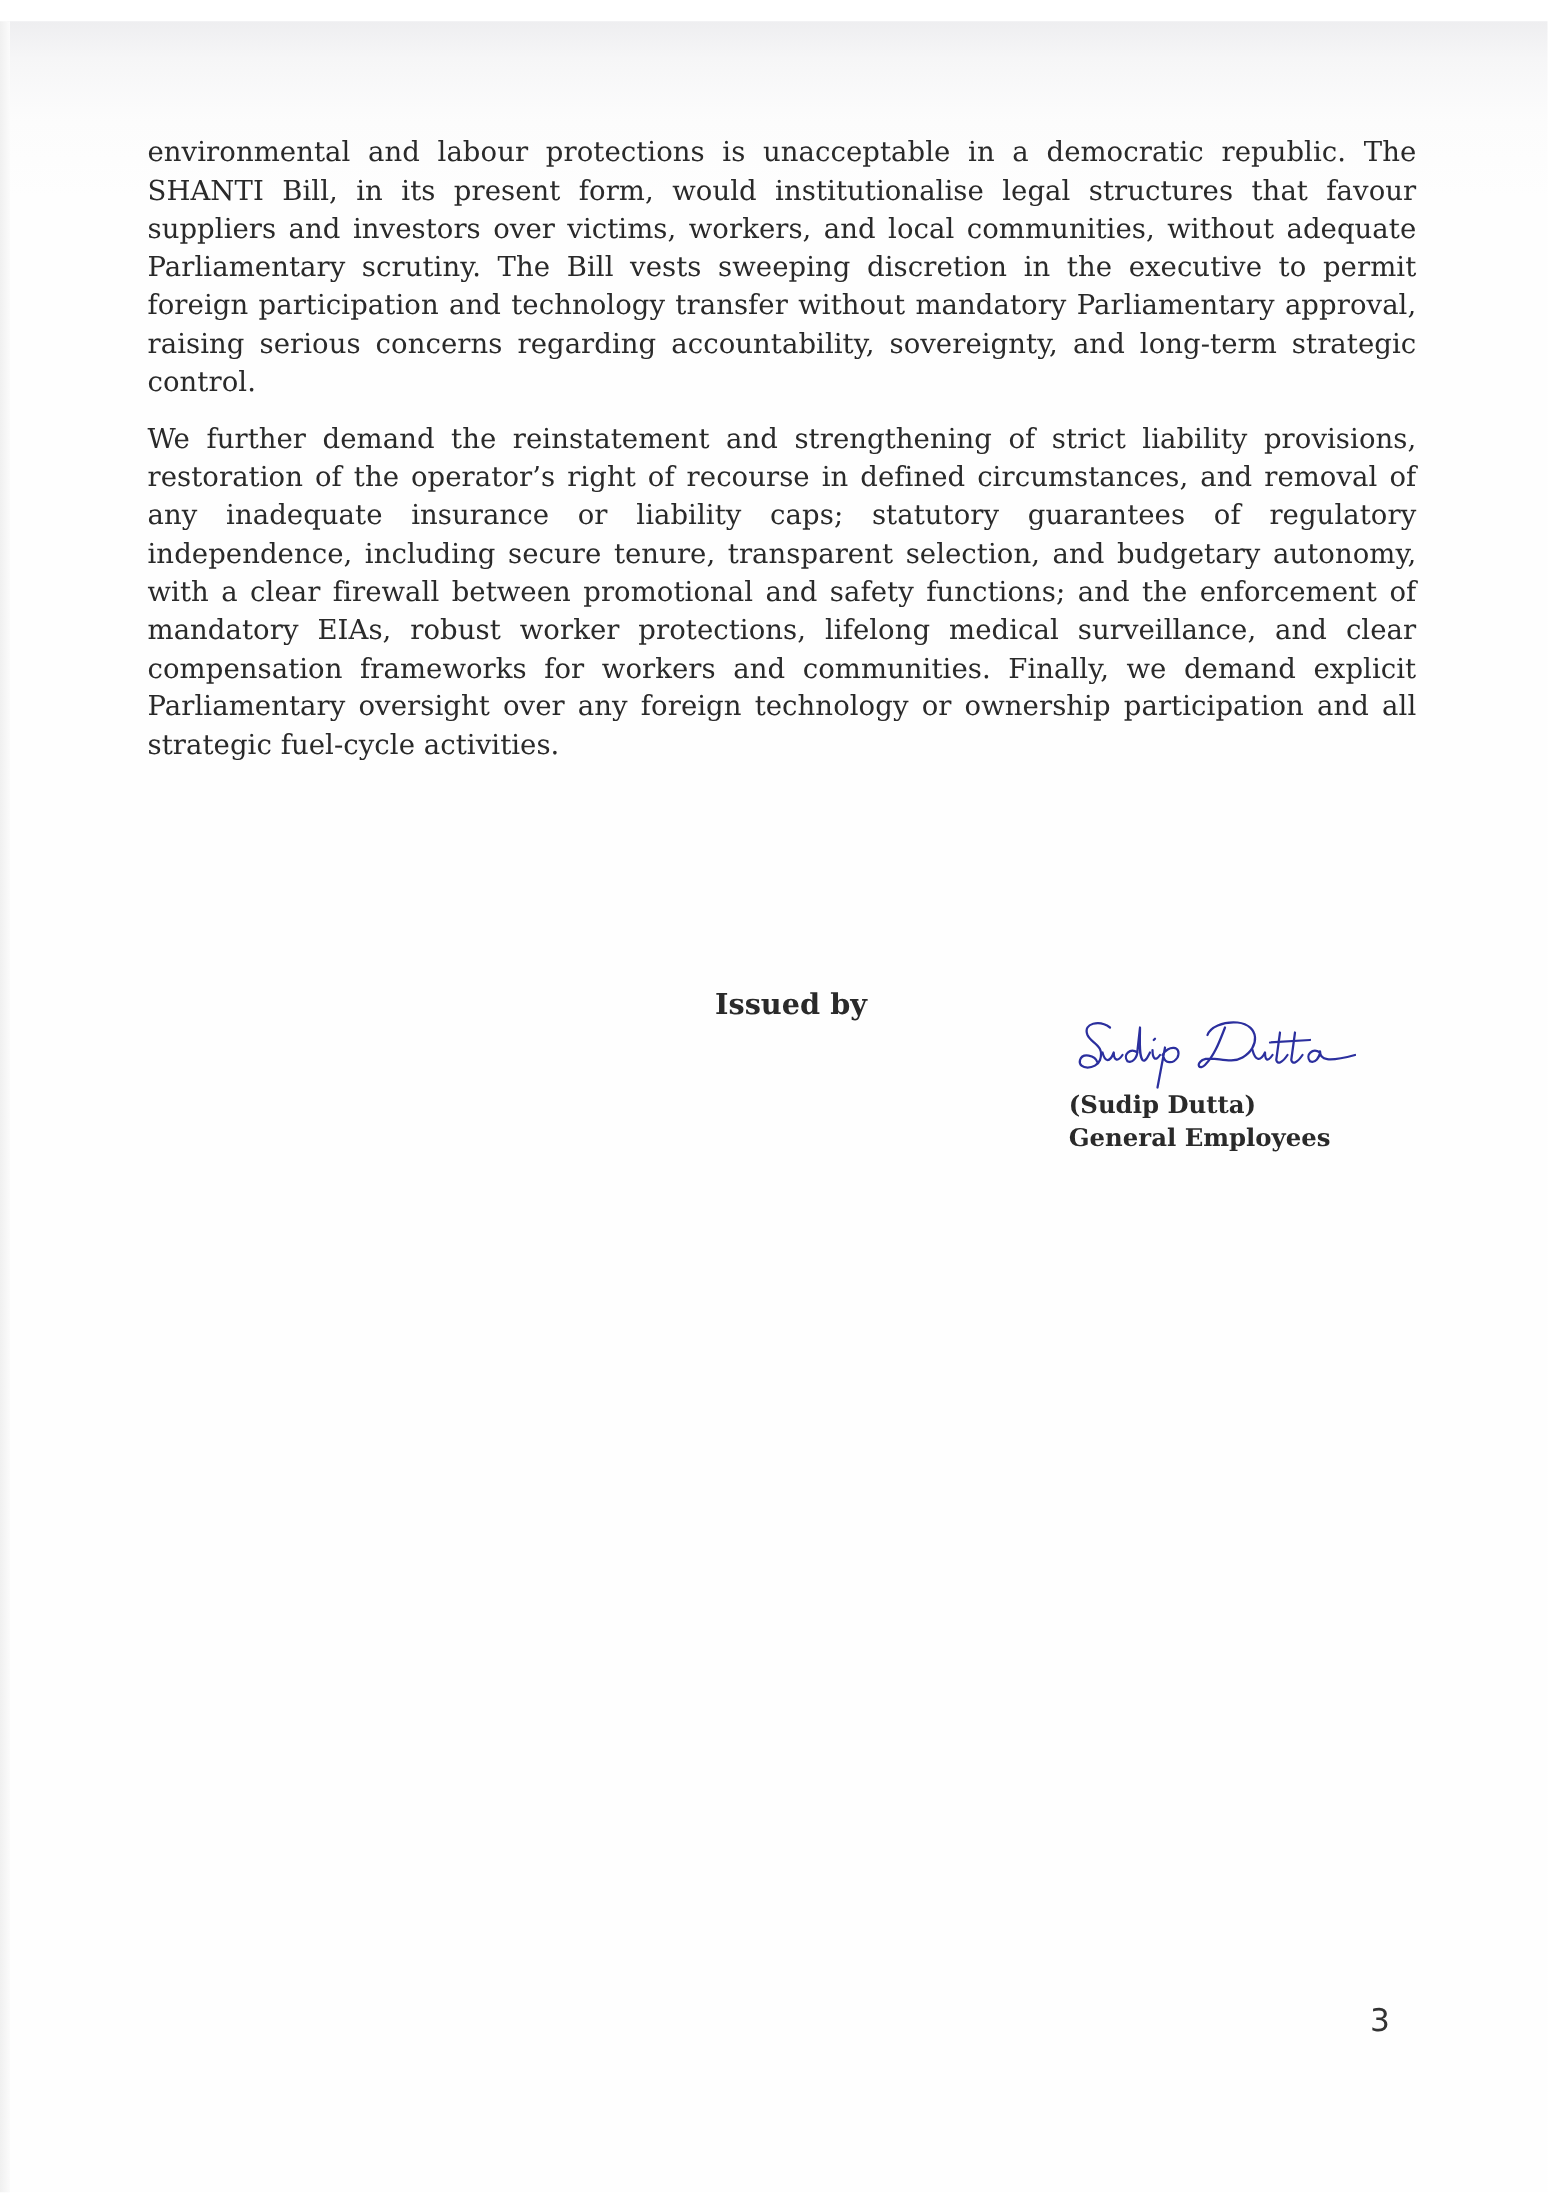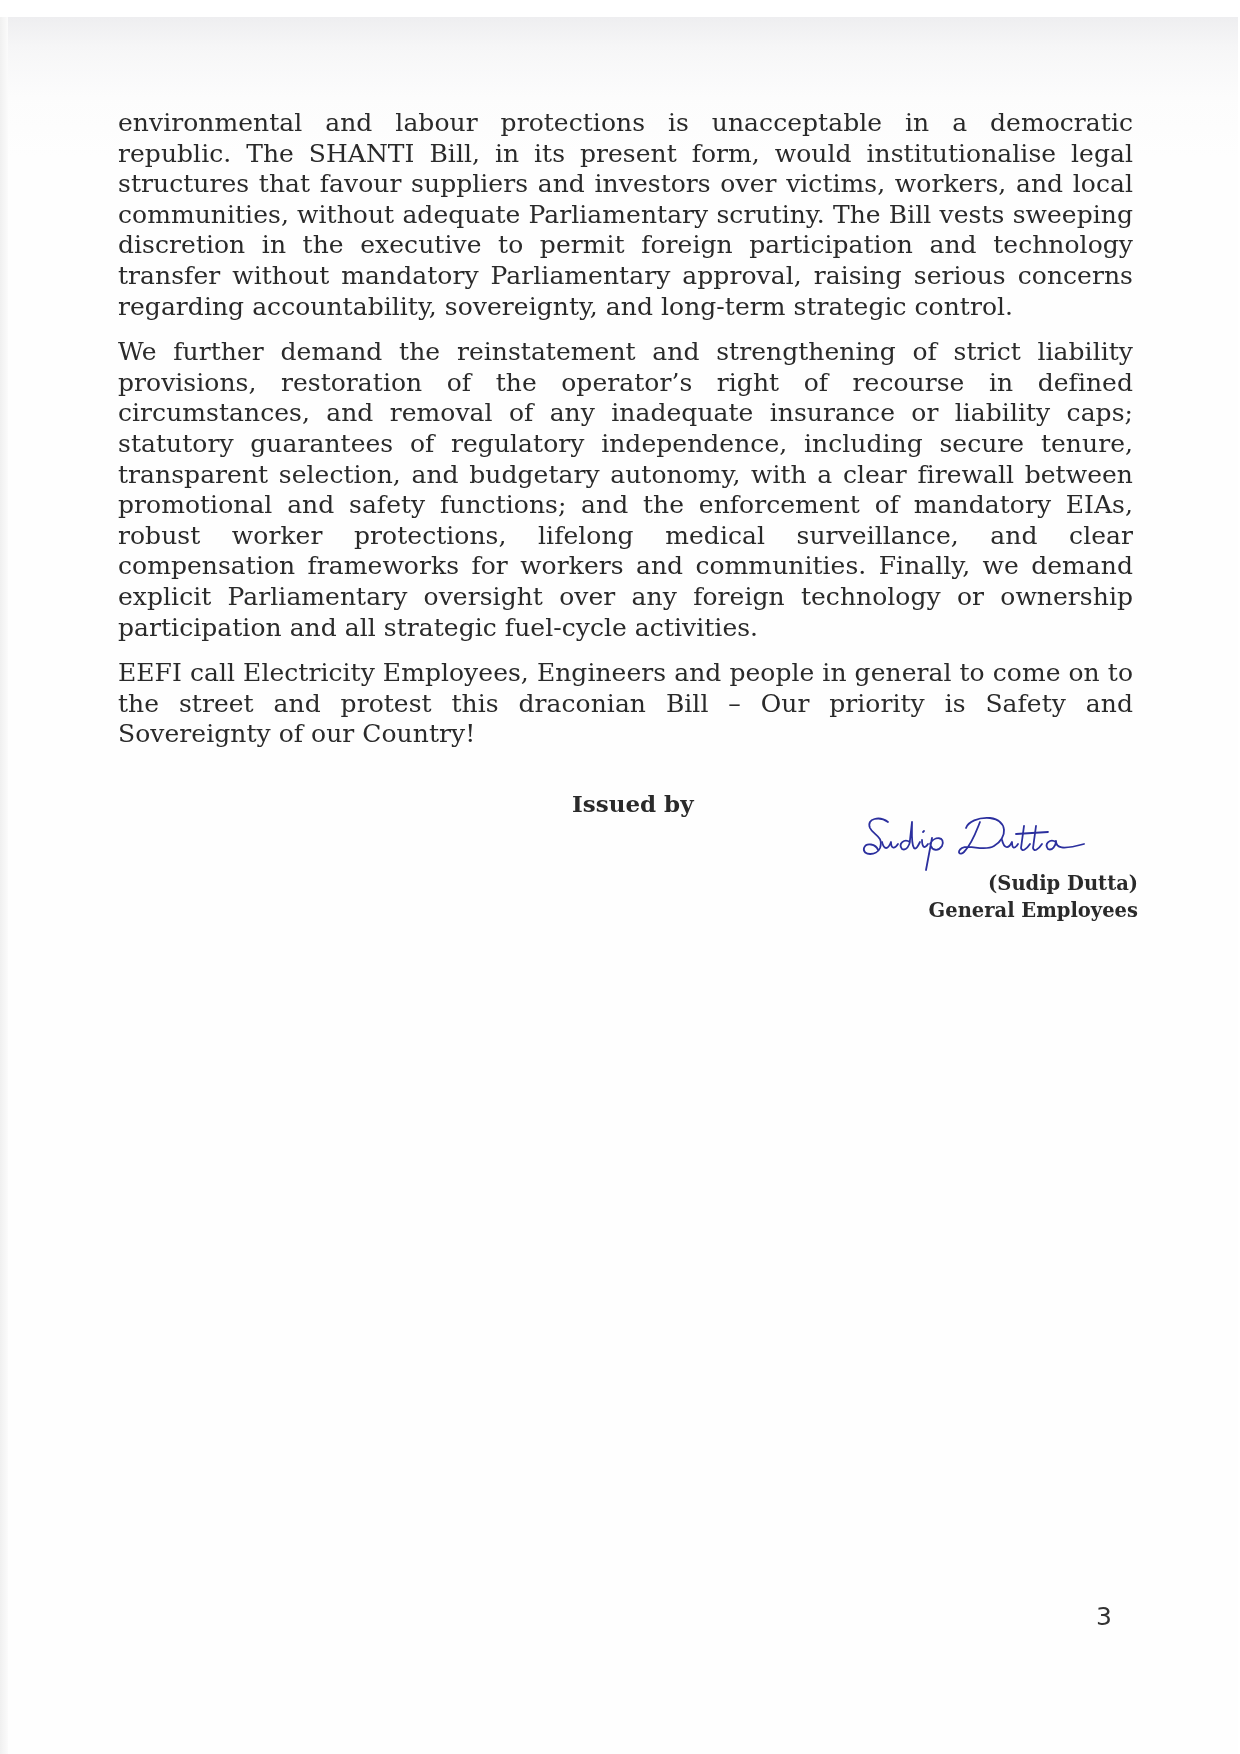--- a/index.html
+++ b/index.html
@@ -15,53 +15,52 @@
     .paper {
       position: absolute; left: 6px; top: 17px; width: 1232px; height: 1737px;
       background: linear-gradient(#eeeef0 0px, #f6f6f7 30px, #fcfcfc 80px, #fefefe 140px);
     }
     .paper-left-edge {
       position: absolute; left: 0; top: 17px; width: 8px; height: 1737px;
       background: linear-gradient(90deg, #f0f0f0, #fbfbfb);
     }
     .body-text {
       position: absolute; left: 118px; top: 108px; width: 1015px;
-      font-size: 25px; line-height: 30.6px; text-align: justify;
+      font-size: 22px; line-height: 30.6px; text-align: justify;
       letter-spacing: 0.05px;
     }
     .body-text p { margin: 0 0 15px 0; }
     .body-text p.tight { margin: 0; }
     .issued-by {
       position: absolute; left: 572px; top: 790px;
       font-weight: bold; font-size: 23px;
     }
     .signature {
       position: absolute; left: 858px; top: 808px; width: 230px; height: 70px;
     }
     .signature svg { width: 100%; height: 100%; }
     .signatory {
-      position: absolute; left: 898px; top: 870px; width: 240px; text-align: right;
+      position: absolute; left: 855px; top: 870px; width: 240px; text-align: left;
       font-weight: bold; font-size: 19.5px; line-height: 27px;
     }
     .page-number {
       position: absolute; left: 1096px; top: 1602px;
       font-family: "DejaVu Sans", sans-serif; font-size: 25px; color: #333;
     }
   </style>
 </head>
 <body>
 
 <div class="scan-top"></div>
 <div class="paper"></div>
 <div class="paper-left-edge"></div>
 
 <div class="body-text">
   <p>environmental and labour protections is unacceptable in a democratic republic. The SHANTI Bill, in its present form, would institutionalise legal structures that favour suppliers and investors over victims, workers, and local communities, without adequate Parliamentary scrutiny. The Bill vests sweeping discretion in the executive to permit foreign participation and technology transfer without mandatory Parliamentary approval, raising serious concerns regarding accountability, sovereignty, and long-term strategic control.</p>
   <p>We further demand the reinstatement and strengthening of strict liability provisions, restoration of the operator’s right of recourse in defined circumstances, and removal of any inadequate insurance or liability caps; statutory guarantees of regulatory independence, including secure tenure, transparent selection, and budgetary autonomy, with a clear firewall between promotional and safety functions; and the enforcement of mandatory EIAs, robust worker protections, lifelong medical surveillance, and clear compensation frameworks for workers and communities. Finally, we demand explicit Parliamentary oversight over any foreign technology or ownership participation and all strategic fuel-cycle activities.</p>
-  <p class="tight">EEFI call Electricity Employees, Engineers and people in general to come on to the street and protest this draconian Bill – Our priority is Safety and Sovereignty of our Country!</p>
 </div>
 
 <div class="issued-by">Issued by</div>
 
 <div class="signature">
   <svg viewBox="0 0 230 70">
     <g fill="none" stroke="#2b2f9e" stroke-width="1.8" stroke-linecap="round" stroke-linejoin="round">
 
       <path d="M30 14 C22 8, 8 10, 12 20 C15 27, 26 28, 22 40 C19 48, 4 48, 6 40 C8 34, 18 36, 20 42"></path>
 

